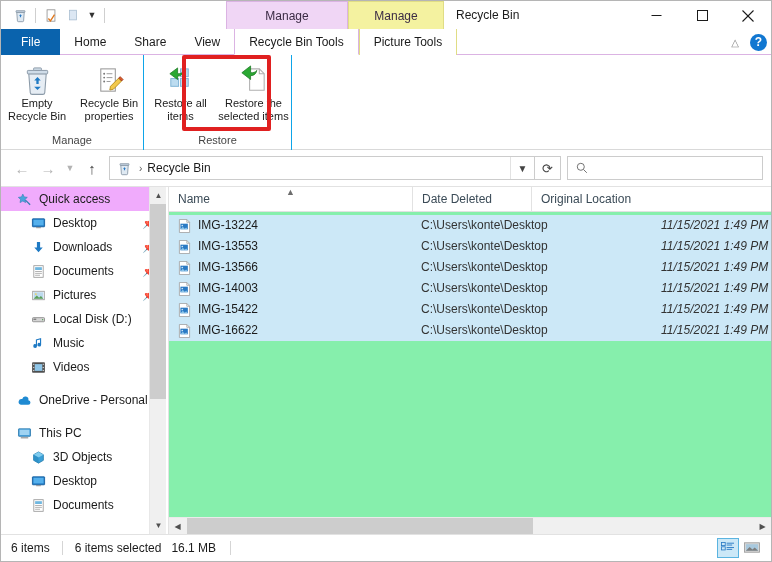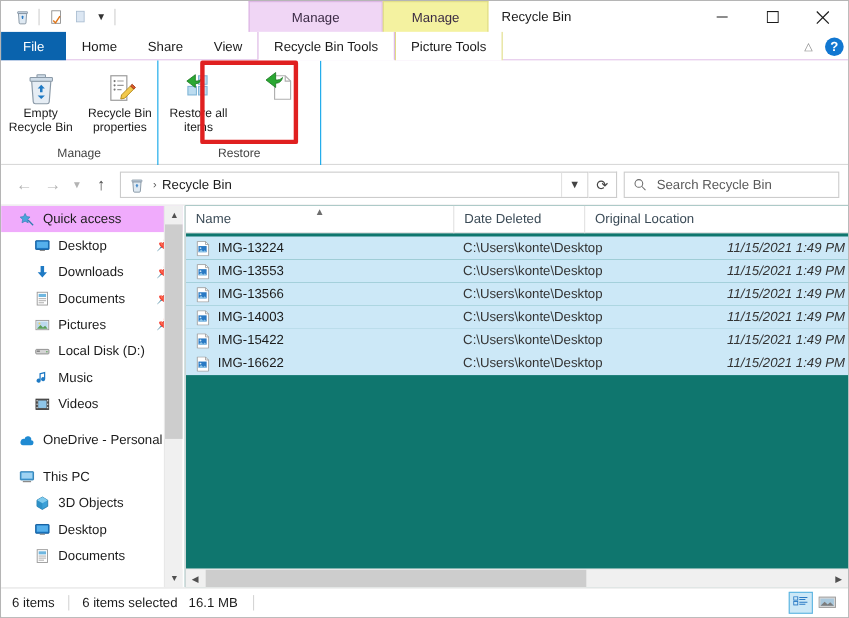--- a/index.html
+++ b/index.html
@@ -313,21 +313,21 @@
     background: #cdcdcd;
   }
 
   
   .splitter { width: 2px; background: #ffffff; }
 
   
   .filepane {
     position: relative;
     flex: 1;
-    background: #0f766e;
+    background: #86efac;
     overflow: hidden;
     border-left: 1px solid #e2e2e2;
   }
   .col-head {
     display: flex;
     height: 25px;
     align-items: center;
     border-bottom: 1px solid #e2e2e2;
     background: #ffffff;
     position: relative;
@@ -555,20 +555,21 @@
           <div class="lbl">Restore all items</div>
         </div>
         <div class="rbtn">
           <div class="ico">
             <svg width="33" height="33" viewBox="0 0 34 34">
               <path d="M13 5h10l5 5v17H13z" fill="#ffffff" stroke="#b0b0b0" stroke-width="1.1"></path>
               <path d="M23 5v5h5" fill="none" stroke="#b0b0b0" stroke-width="1.1"></path>
               <path d="M14 2 L5 9 L14 16 L14 12 C18 12 19.8 9.6 20.4 6.6 C18.6 8.8 17 9 14 9z" fill="#2aa832" stroke="#1d7a25" stroke-width="0.8"></path>
             </svg>
           </div>
+          <div class="lbl">Restore the selected items</div>
         </div>
       </div>
       <div class="group-label">Restore</div>
     </div>
 
     <div class="rbtn-highlight" style="left:181px; top:0px; width:89px; height:76px;"></div>
   </div>
 
   <div class="addressbar">
     <div class="nav-btn">←</div>
@@ -591,21 +592,20 @@
 
     <div class="refresh-btn">⟳</div>
 
     <div class="searchbox">
       <span class="mag">
         <svg width="12" height="12" viewBox="0 0 14 14">
           <circle cx="5.6" cy="5.6" r="4.1" fill="none" stroke="#6a6a6a" stroke-width="1.1"></circle>
           <line x1="8.8" y1="8.8" x2="12.6" y2="12.6" stroke="#6a6a6a" stroke-width="1.1"></line>
         </svg>
       </span>
-      <input type="text" placeholder="Search Recycle Bin" style="">
     </div>
   </div>
 
   <div class="content">
 
     <div class="navpane">
 
       <div class="nav-item selected indent-root">
         <span class="nico">
           <svg width="15" height="15" viewBox="0 0 16 16">

